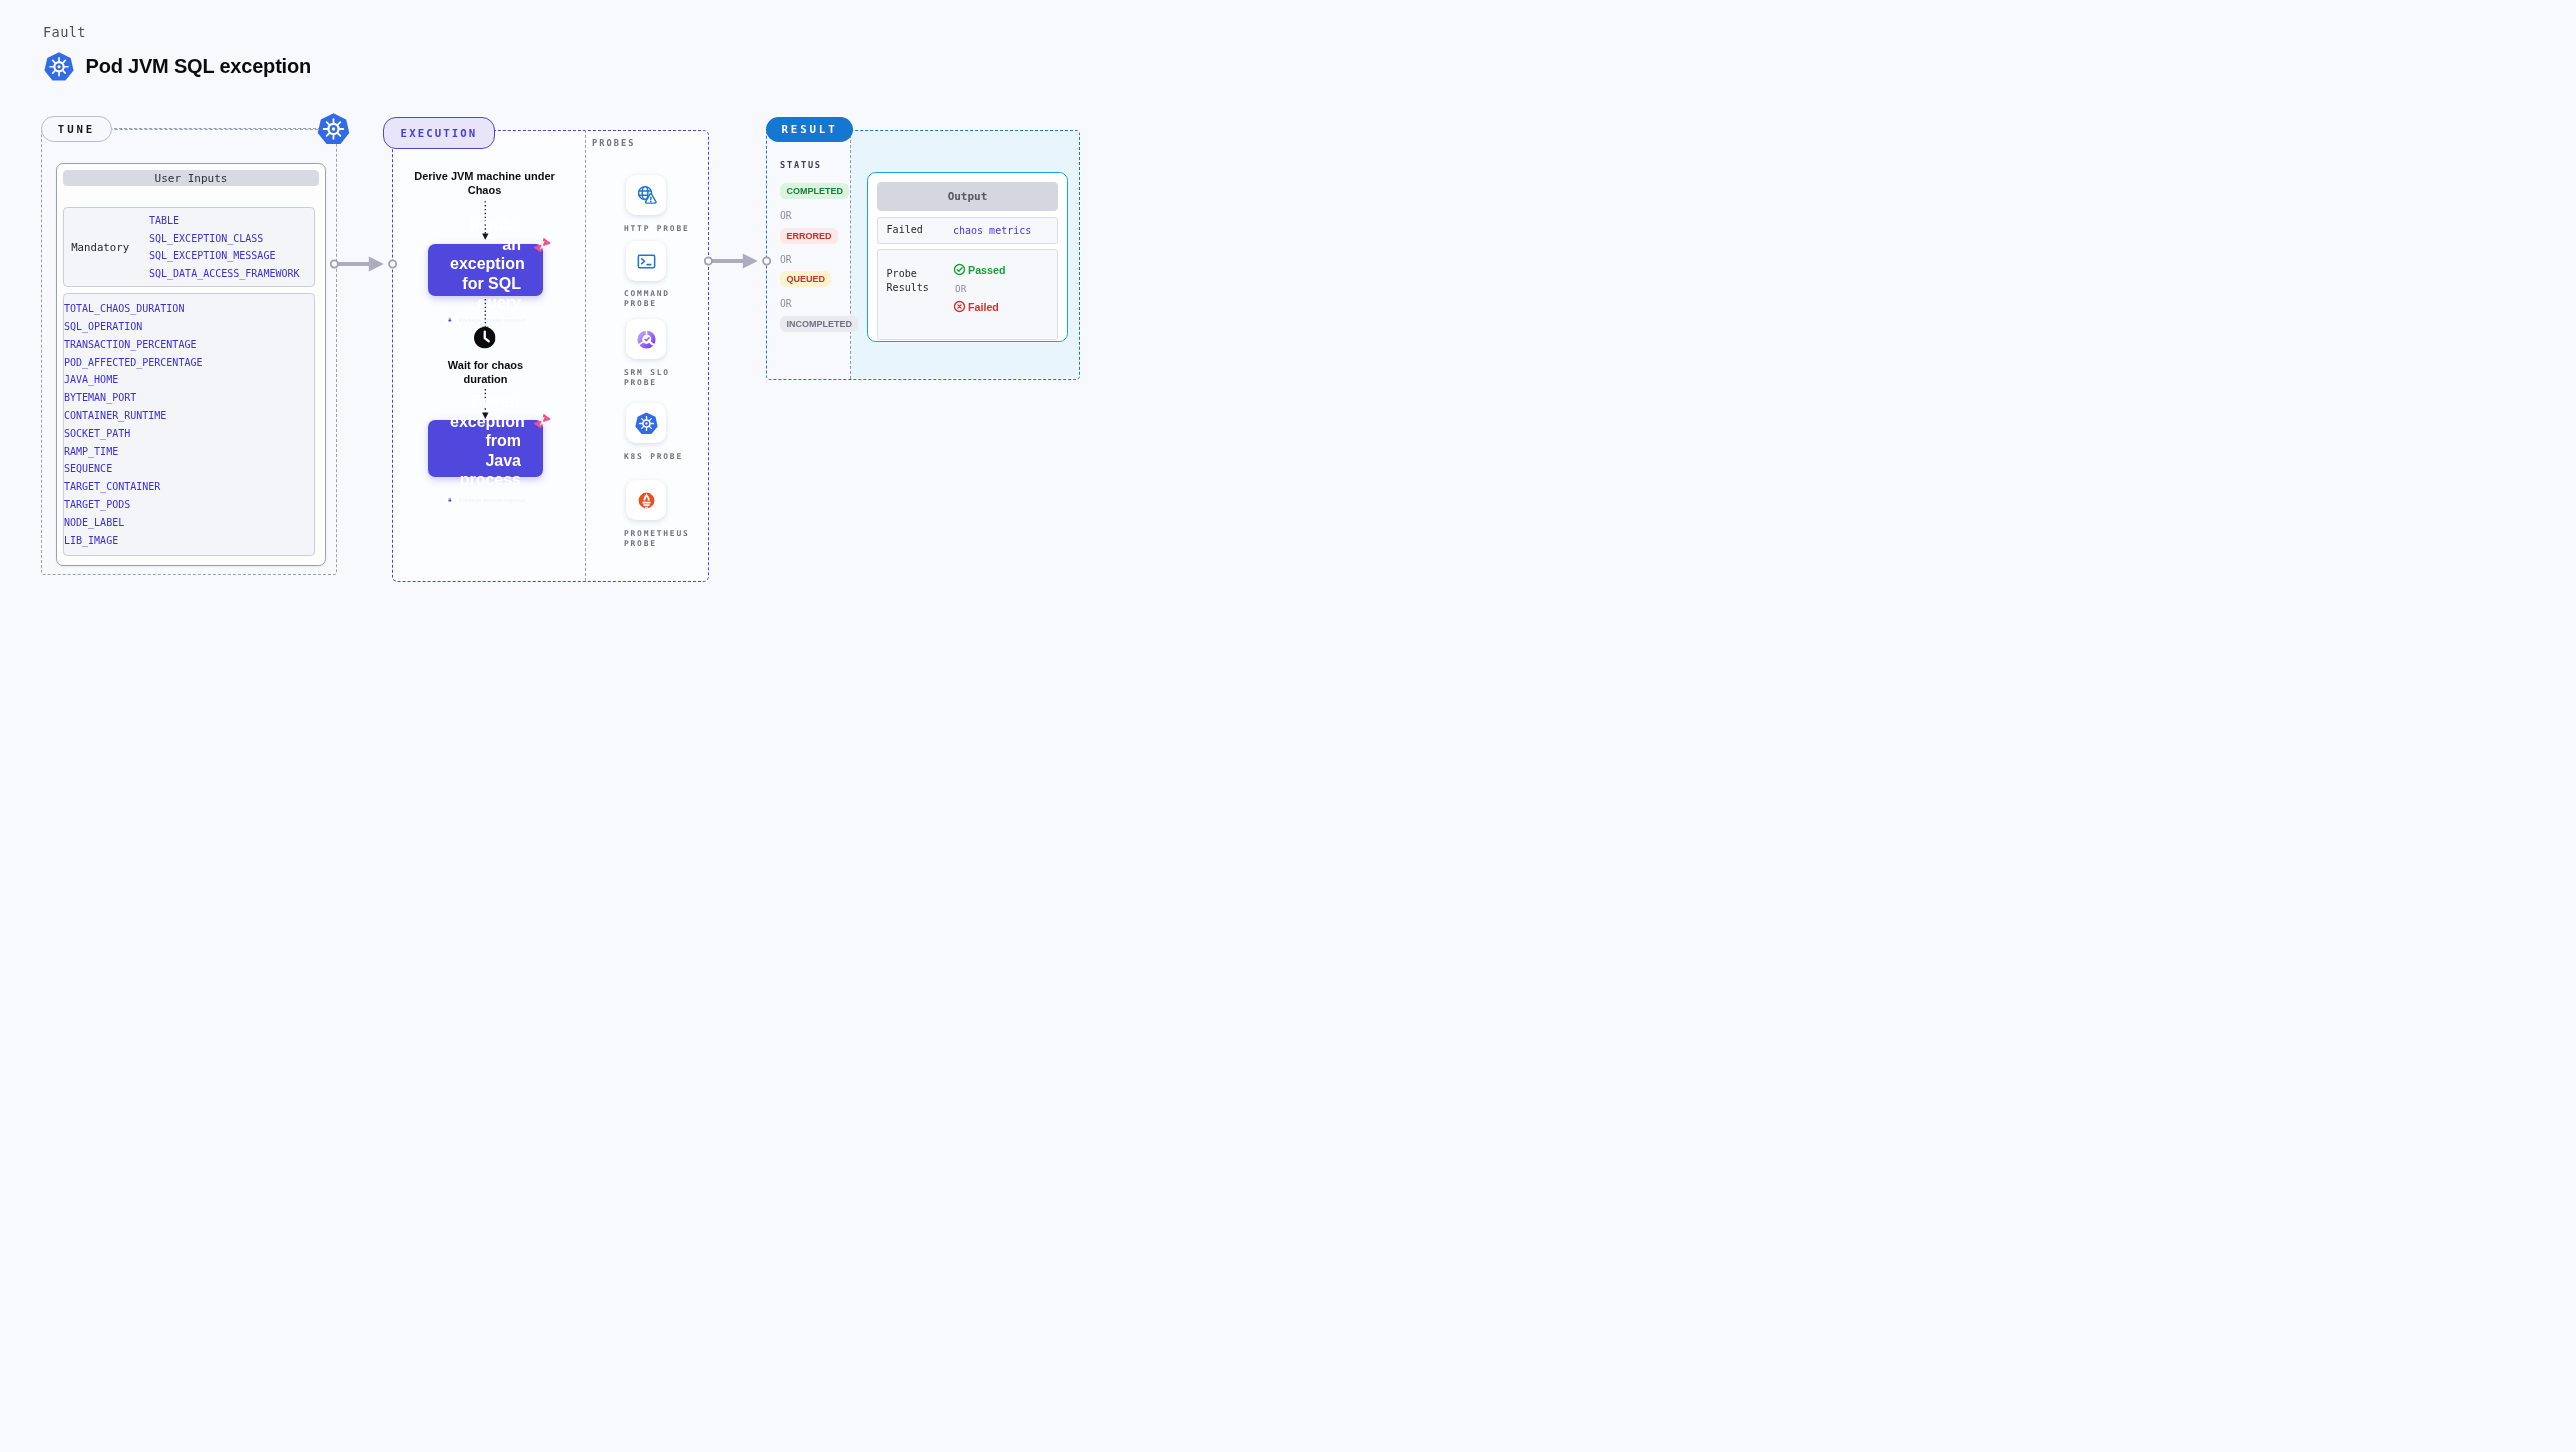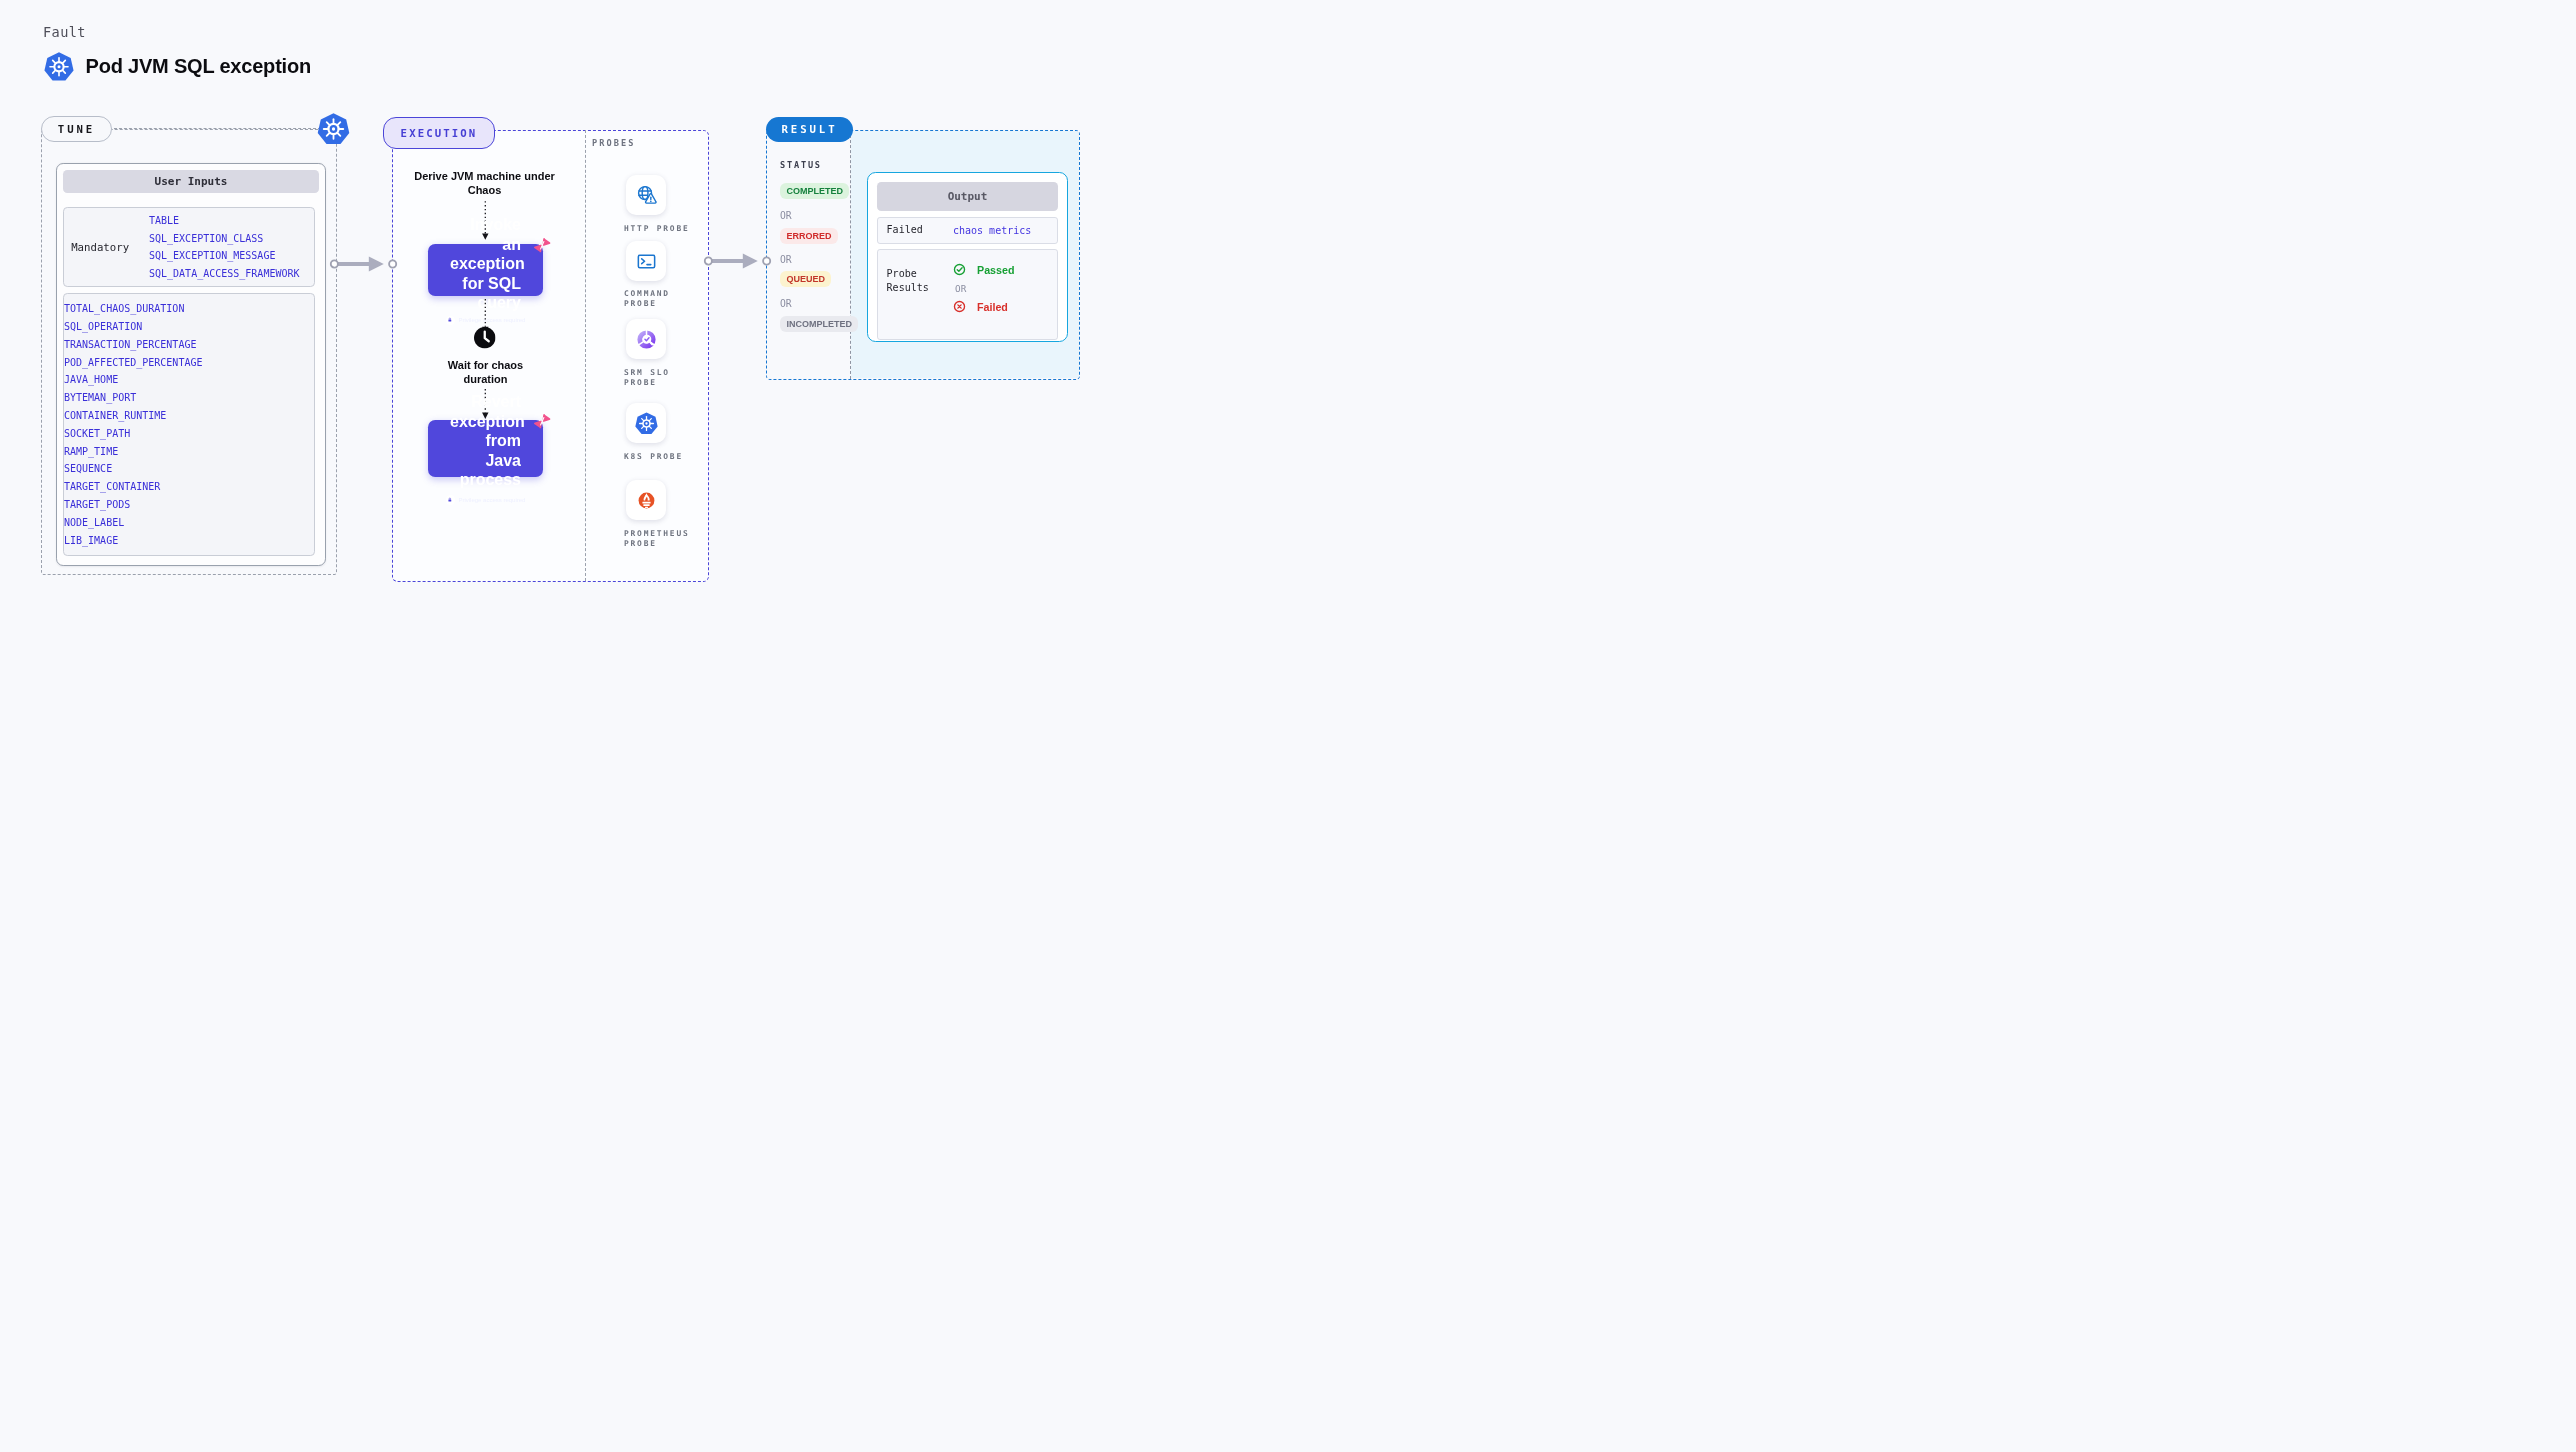--- a/index.html
+++ b/index.html
@@ -20,21 +20,21 @@
   .pill-tune { left:41px; top:116px; width:71px; height:26px; background:#f7f8fb; border:1.4px solid #b7bdc9; color:#17171c; letter-spacing:2.9px; }
   .pill-exec { left:383px; top:117px; width:112px; height:32px; background:#e8e5fb; border:1.8px solid #4b45d8; color:#463fd4; letter-spacing:2.1px; }
   .pill-result { left:766px; top:117px; width:87px; height:25px; background:#1677d2; color:#fff; letter-spacing:2.9px; }
 
   
   .tune-panel { position:absolute; left:41px; top:129px; width:296px; height:446px; border:1.4px dashed #9ba1ad; border-radius:3.6px; }
   .tune-dash-line { position:absolute; left:109px; top:128px; width:212px; border-top:1.8px dashed #9aa0ac; z-index:1; }
   .tune-k8s { position:absolute; left:317px; top:112px; width:33px; height:34px; color:#326ce5; z-index:6; }
 
   .ui-card { position:absolute; left:56px; top:163px; width:270px; height:403px; background:#fdfdfe; border:1.4px solid #99a1ad; border-radius:7.2px; box-shadow:0 0.7px 2.1px rgba(20,20,40,.07); }
-  .ui-header { position:absolute; left:63px; top:170px; width:256px; height:23px; background:#d9d9e3; border-radius:4.3px; display:flex; align-items:center; justify-content:center; font-size:11px; font-weight:bold; color:#2e2e38; }
+  .ui-header { position:absolute; left:63px; top:170px; width:256px; height:16px; background:#d9d9e3; border-radius:4.3px; display:flex; align-items:center; justify-content:center; font-size:11px; font-weight:normal; color:#2e2e38; }
   .input-group { position:absolute; left:63px; width:252px; background:#f4f5f9; border:1.1px solid #c9cdd6; border-radius:4.3px; display:flex; }
   .input-group.mandatory { top:207px; height:80px; }
   .input-group.optional  { top:293px; height:263px; }
   .group-label { width:85px; padding-left:7.2px; font-size:10.7px; color:#26262e; display:flex; align-items:center; }
   .input-group.optional .group-label { align-items:flex-start; padding-top:43px; }
   .group-items { flex:1; display:flex; flex-direction:column; justify-content:space-between; padding:7.2px 0; }
   .input-group.optional .group-items { padding:9.3px 0; }
   .input-item { font-size:10px; color:#3a2fd8; white-space:nowrap; }
 
   
@@ -78,21 +78,21 @@
 
   .output-card { position:absolute; left:867px; top:172px; width:201px; height:170px; background:#fff; border:1.8px solid #16a6df; border-radius:8.6px; padding:9px; z-index:3; }
   .output-header { height:29px; background:#d6d6e0; border-radius:4.3px; display:flex; align-items:center; justify-content:center; font-size:11px; font-weight:bold; color:#585864; }
   .output-row { margin-top:5.7px; background:#f7f8fc; border:0.7px solid #dadde6; border-radius:2.9px; display:flex; }
   .row-metrics { height:27px; align-items:center; }
   .row-probes { height:91px; }
   .out-label { font-size:10px; color:#26262e; padding-left:8.6px; width:75px; line-height:1.35; }
   .row-probes .out-label { padding-top:17px; }
   .metrics-value { font-size:10px; color:#4334e0; }
   .probe-results-col { display:flex; flex-direction:column; padding-top:13px; gap:6.4px; }
-  .pr-line { display:flex; align-items:center; gap:11px; }
+  .pr-line { display:flex; align-items:center; gap:2px; }
   .pr-line svg { width:13px; height:13px; }
   .passed-text { font-size:10.7px; font-weight:bold; color:#17a034; }
   .failed-text { font-size:10.7px; font-weight:bold; color:#d8302b; }
   .pr-or { font-size:9.3px; color:#8b8ea1; padding-left:2.1px; }
   .hidden-defs { position:absolute; width:0; height:0; overflow:hidden; }
 </style>
 </head>
 <body>
 
 <svg class="hidden-defs" aria-hidden="true">

